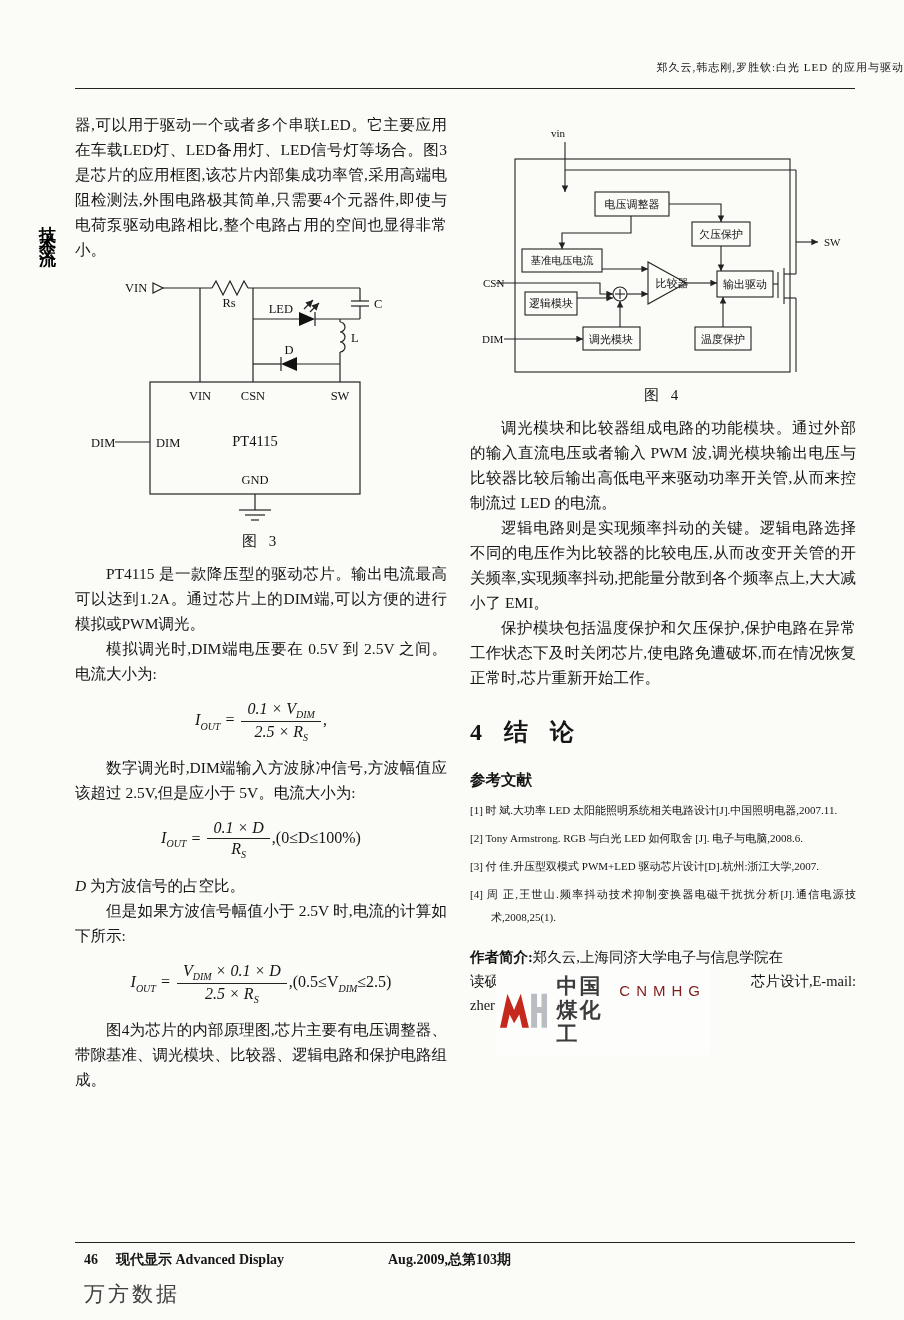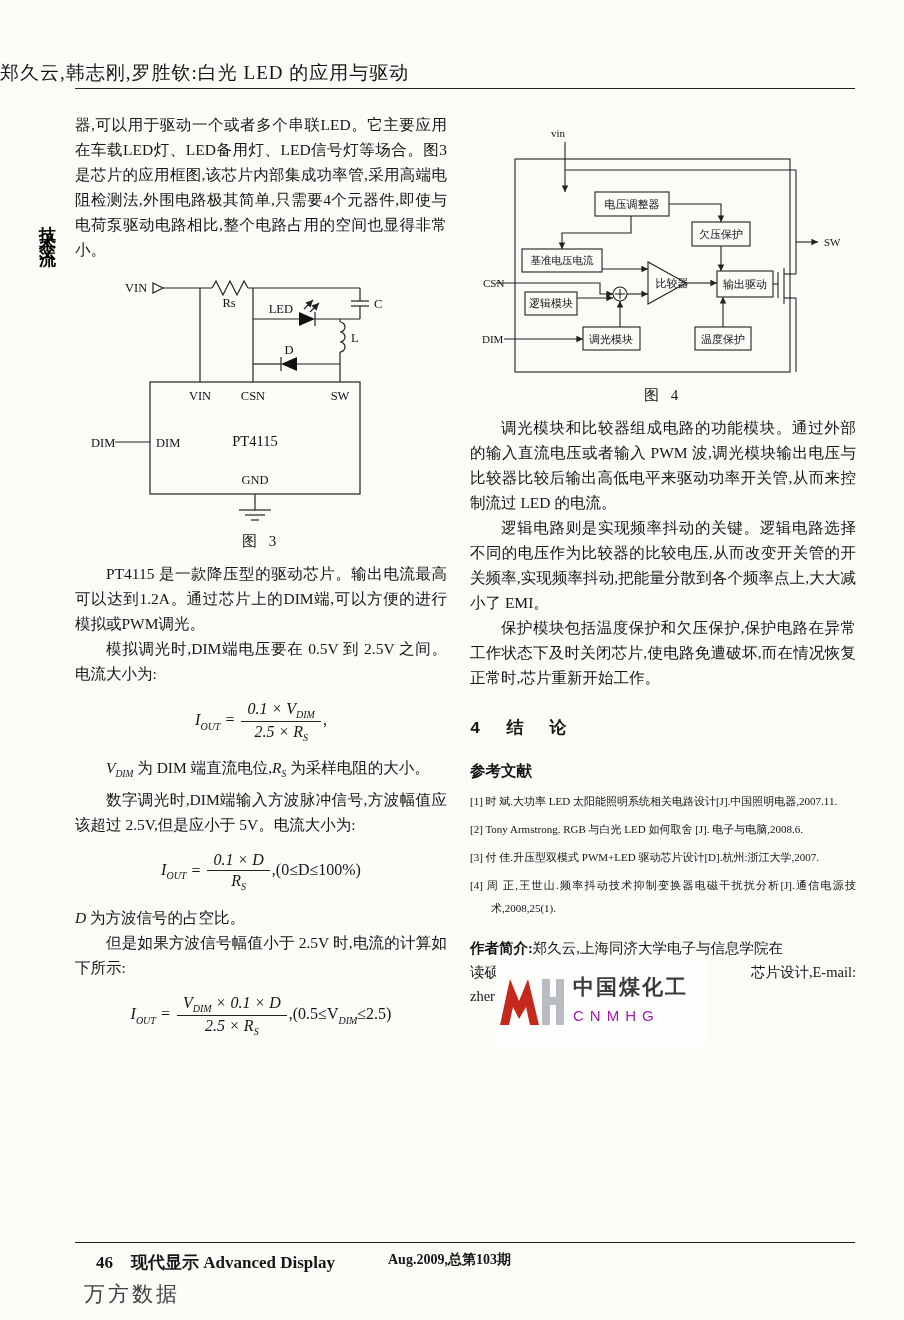--- a/index.html
+++ b/index.html
@@ -1,19 +1,19 @@
 <!DOCTYPE html>
 <html><head>
 <meta charset="utf-8">
 <style>
   * { margin:0; padding:0; box-sizing:border-box; }
   body { background:#d9d9d6; font-family:"Liberation Serif","DejaVu Serif",serif; }
   .page { position:relative; width:904px; height:1320px; margin:0 auto; background:#fbfbf8; color:#151515; overflow:hidden; }
 
-  .header-title { position:absolute; top:60px; left:0; width:100%; text-align:left; font-size:19px; letter-spacing:1px; }
+  .header-title { position:absolute; top:60px; left:0; width:100%; text-align:right; font-size:11px; letter-spacing:1px; }
   .header-rule { position:absolute; top:88px; left:75px; width:780px; border-top:1.6px solid #222; }
 
   .sidebar-vertical { position:absolute; left:36px; top:212px; writing-mode:vertical-rl; text-orientation:upright; letter-spacing:8px; font-size:17px; font-weight:bold; color:#000; }
 
   .col-left  { position:absolute; left:75px;  top:112px; width:372px; }
   .col-right { position:absolute; left:470px; top:110px; width:386px; }
 
   .para { font-size:15.5px; line-height:25px; text-align:justify; }
   .para.indent { text-indent:2em; }
   .para .it { font-style:italic; }
@@ -25,35 +25,35 @@
   svg text { font-family:"Liberation Serif","DejaVu Serif",serif; }
 
   .formula { text-align:center; margin:13px 0 11px; font-size:16px;font-family:Liberation Serif, serif; }
   .formula .it { font-style:italic; }
   .formula sub { font-size:10px; font-style:italic; }
   .formula .eq { margin:0 5px; }
   .frac { display:inline-block; vertical-align:middle; text-align:center; margin:0 2px; }
   .frac .num, .frac .den { display:block; padding:1px 6px; }
   .frac .den { border-top:1.2px solid #222;text-align:center; }
 
-  .conclusion-heading { font-size:17px; font-weight:bold; word-spacing:16px; margin:26px 0 18px;font-family:Liberation Mono, monospace; }
+  .conclusion-heading { font-size:24px; font-weight:bold; word-spacing:16px; margin:26px 0 18px; }
   .refs-heading { font-size:15.5px; font-weight:bold; margin:22px 0 8px; }
   .ref { font-size:11px; line-height:23px; text-align:justify; padding-left:1.9em; text-indent:-1.9em; margin-bottom:5px; }
 
   .author-block { position:relative; margin-top:16px; height:120px; font-size:14.5px; line-height:24px; }
   .author-label { font-weight:bold; }
   .author-line2 { display:flex; justify-content:space-between; }
 
   .watermark { position:absolute; left:26px; top:20px; width:214px; height:90px; background:#fdfdfc; display:flex; align-items:center; gap:9px; padding:4px; }
-  .wm-text { display:flex; flex-direction:column; }
+  .wm-text { display:flex; flex-direction:row; }
   .wm-cn { font-size:21px; font-weight:bold; color:#3c3c3c; letter-spacing:2px; font-family:"Liberation Sans","DejaVu Sans",sans-serif; }
-  .wm-en { font-size:15px; color:#a21caf; letter-spacing:6px; margin-top:5px; font-family:"Liberation Sans","DejaVu Sans",sans-serif; }
+  .wm-en { font-size:15px; color:#7f1d1d; letter-spacing:6px; margin-top:5px; font-family:"Liberation Sans","DejaVu Sans",sans-serif; }
 
   .footer-rule  { position:absolute; left:75px; top:1242px; width:780px; border-top:1.6px solid #222; }
-  .footer-left  { position:absolute; left:96px; top:1251px; font-size:17px; font-weight:bold; }
+  .footer-left  { position:absolute; left:84px; top:1251px; font-size:14px; font-weight:bold; }
   .footer-left .gap { display:inline-block; width:18px; }
   .footer-issue { position:absolute; left:388px; top:1251px; font-size:14px; font-weight:bold; }
   .wanfang { position:absolute; left:84px; top:1280px; font-size:21px; color:#404040; letter-spacing:3px; }
 </style>
 </head>
 <body>
 
 <div class="page">
 
   <div class="header-title">郑久云,韩志刚,罗胜钦:白光 LED 的应用与驱动</div>
@@ -131,36 +131,36 @@
     </div>
     <div class="fig-caption">图 3</div>
 
     <p class="para indent">PT4115 是一款降压型的驱动芯片。输出电流最高可以达到1.2A。通过芯片上的DIM端,可以方便的进行模拟或PWM调光。</p>
     <p class="para indent">模拟调光时,DIM端电压要在 0.5V 到 2.5V 之间。电流大小为:</p>
 
     <div class="formula">
       <span class="it">I</span><sub>OUT</sub><span class="eq">=</span><span class="frac"><span class="num"><span class="it">0.1 × V</span><sub>DIM</sub></span><span class="den"><span class="it">2.5 × R</span><sub>S</sub></span></span><span>,</span>
     </div>
 
-    <p class="para indent"><span class="it">V</span><sub>DIM</sub><span> 为 DIM 端直流电位,</span><span class="it">R</span><sub>S</sub><span> 为采样电阻的大小。</span></p>
 
     <p class="para indent">数字调光时,DIM端输入方波脉冲信号,方波幅值应该超过 2.5V,但是应小于 5V。电流大小为:</p>
 
     <div class="formula">
       <span class="it">I</span><sub>OUT</sub><span class="eq">=</span><span class="frac"><span class="num"><span class="it">0.1 × D</span></span><span class="den"><span class="it">R</span><sub>S</sub></span></span><span>,(0≤D≤100%)</span>
     </div>
 
     <p class="para"><span class="it">D</span><span> 为方波信号的占空比。</span></p>
 
     <p class="para indent">但是如果方波信号幅值小于 2.5V 时,电流的计算如下所示:</p>
 
     <div class="formula">
       <span class="it">I</span><sub>OUT</sub><span class="eq">=</span><span class="frac"><span class="num"><span class="it">V</span><sub>DIM</sub><span class="it"> × 0.1 × D</span></span><span class="den"><span class="it">2.5 × R</span><sub>S</sub></span></span><span>,(0.5≤V</span><sub>DIM</sub><span>≤2.5)</span>
     </div>
 
+    <p class="para indent">图4为芯片的内部原理图,芯片主要有电压调整器、带隙基准、调光模块、比较器、逻辑电路和保护电路组成。</p>
   </div>
 
   <div class="col-right">
 
     <div class="fig">
       <svg width="386" height="258" viewBox="0 0 386 258">
         <defs>
           <marker id="arw4" markerWidth="8" markerHeight="8" refX="6" refY="3" orient="auto">
             <path d="M0,0 L6,3 L0,6 Z" fill="#222"></path>
           </marker>

